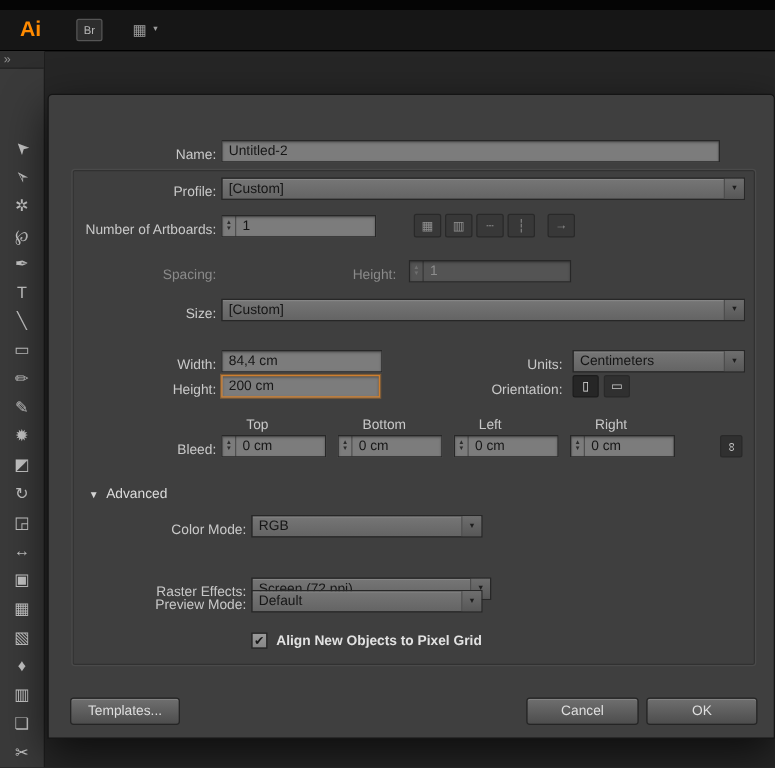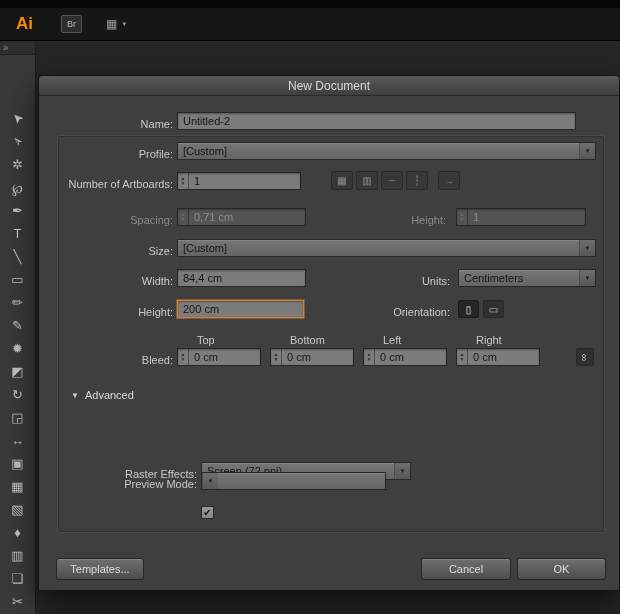--- a/index.html
+++ b/index.html
@@ -106,21 +106,20 @@
       <div class="tool">▦</div>
       <div class="tool">▧</div>
       <div class="tool">♦</div>
       <div class="tool">▥</div>
       <div class="tool">❏</div>
       <div class="tool">✂</div>
     </div>
   </div>
 
   <div class="dialog">
-    <div class="titlebar">New Document</div>
     <div class="groupbox"></div>
 
     <div class="row" style="left:8px;top:36px">
       <div class="lbl" style="width:126px">Name:</div>
       <div class="input plain" style="width:399px">
         <span class="val">Untitled-2</span>
       </div>
     </div>
 
     <div class="row" style="left:8px;top:66px">
@@ -154,46 +153,39 @@
             <span>┆</span>
           </div>
       </div>
       <div class="ibtn" style="margin-left:10px">
           <span>→</span>
         </div>
     </div>
 
     <div class="row" style="left:8px;top:132px">
       <div class="lbl dis" style="width:126px">Spacing:</div>
-      <div class="input dis" style="width:129px">
-        <span class="spin">
-          <i>▲</i>
-          <i>▼</i>
-        </span>
-        <span class="val">0,71 cm</span>
-      </div>
       <div class="lbl dis" style="width:140px">Height:</div>
       <div class="input dis" style="width:130px;margin-left:6px">
         <span class="spin">
           <i>▲</i>
           <i>▼</i>
         </span>
         <span class="val">1</span>
       </div>
     </div>
 
     <div class="row" style="left:8px;top:163px">
       <div class="lbl" style="width:126px">Size:</div>
       <div class="dd" style="width:419px">
         <span class="txt">[Custom]</span>
         <span class="arr">▼</span>
       </div>
     </div>
 
-    <div class="row" style="left:8px;top:193px">
+    <div class="row" style="left:8px;top:204px">
       <div class="lbl" style="width:126px">Width:</div>
       <div class="input plain" style="width:129px">
         <span class="val">84,4 cm</span>
       </div>
       <div class="lbl" style="width:144px">Units:</div>
       <div class="dd" style="width:138px;margin-left:4px">
         <span class="txt">Centimeters</span>
         <span class="arr">▼</span>
       </div>
     </div>
@@ -254,40 +246,49 @@
       <div class="ibtn small" style="margin-left:36px;width:18px;height:18px">
         <span class="rot90">∞</span>
       </div>
     </div>
 
     <div class="row advrow" style="left:32px;top:310px">
       <span class="tri">▼</span>
       <span>Advanced</span>
     </div>
 
+    <div class="row" style="left:8px;top:336px">
+      <div class="lbl" style="width:150px">Color Mode:</div>
+      <div class="dd" style="width:185px">
+        <span class="txt">RGB</span>
+        <span class="arr">▼</span>
+      </div>
+    </div>
 
     <div class="row" style="left:8px;top:386px">
       <div class="lbl" style="width:150px">Raster Effects:</div>
-      <div class="dd" style="width:210px">
+      <div class="dd" style="width:192px">
         <span class="txt">Screen (72 ppi)</span>
         <span class="arr">▼</span>
       </div>
     </div>
 
     <div class="row" style="left:8px;top:396px">
       <div class="lbl" style="width:150px">Preview Mode:</div>
       <div class="dd" style="width:185px">
+        <span class="txt">Default</span>
         <span class="arr">▼</span>
       </div>
     </div>
 
     <div class="row" style="left:162px;top:425px">
       <span class="chk">
         <i style="font-style:normal">✔</i>
       </span>
+      <span class="cbl">Align New Objects to Pixel Grid</span>
     </div>
 
     <div class="btn" style="left:17px;top:482px;width:88px">Templates...</div>
     <div class="btn" style="left:382px;top:482px;width:90px">Cancel</div>
     <div class="btn" style="left:478px;top:482px;width:89px">OK</div>
   </div>
 
 </div>
 
 </body></html>

